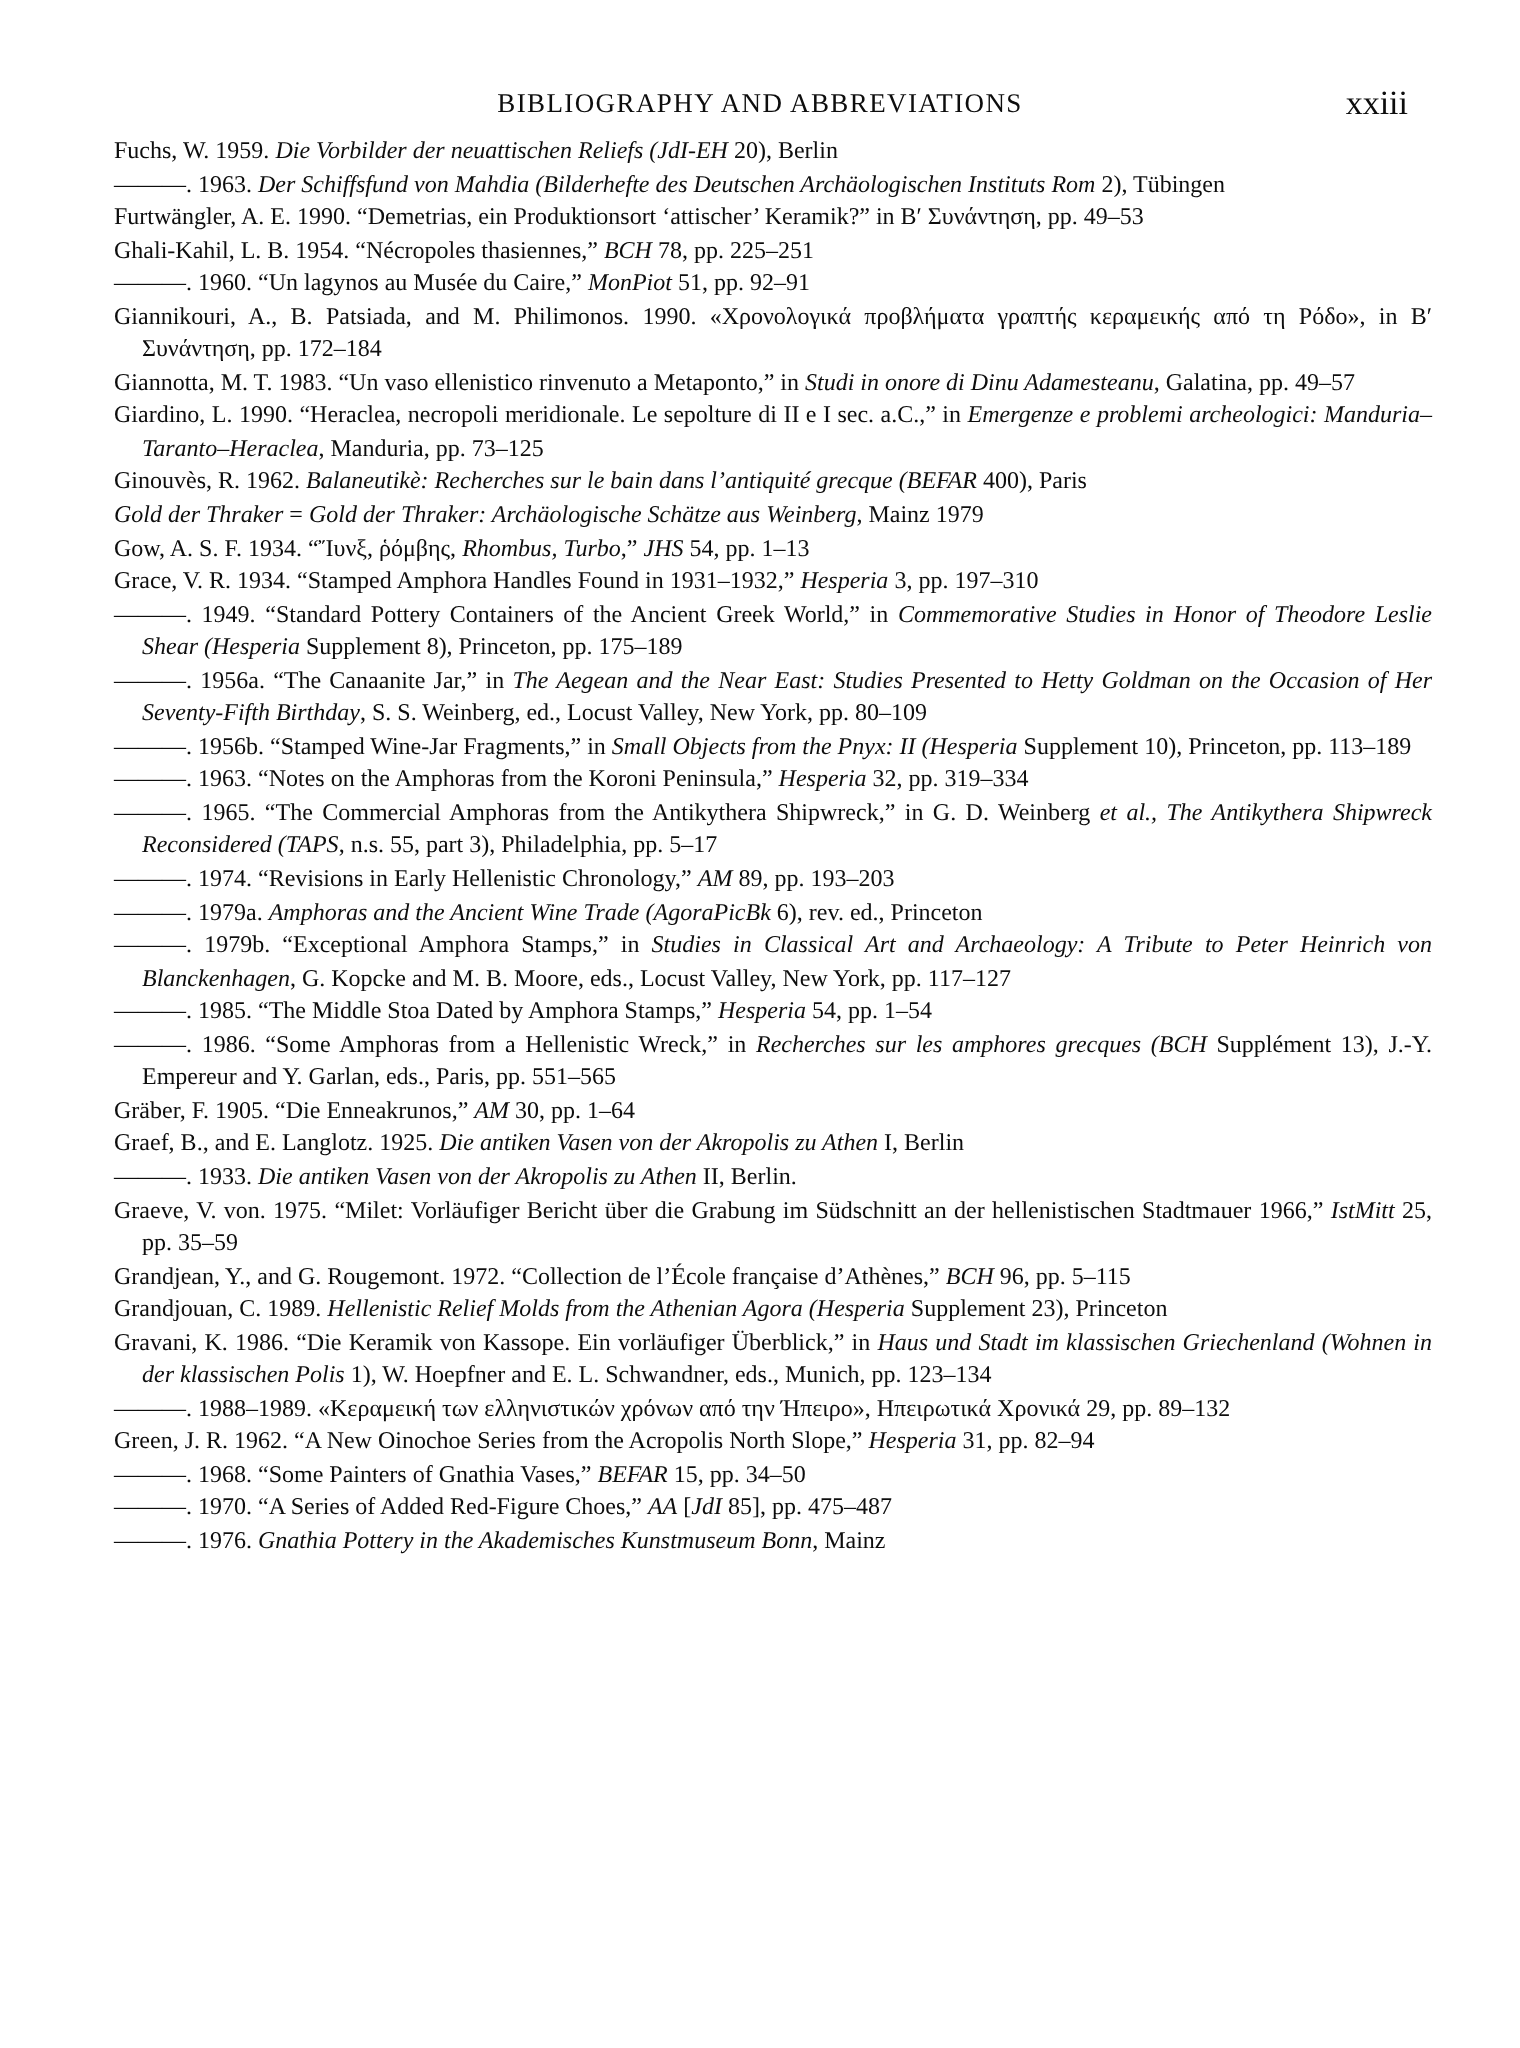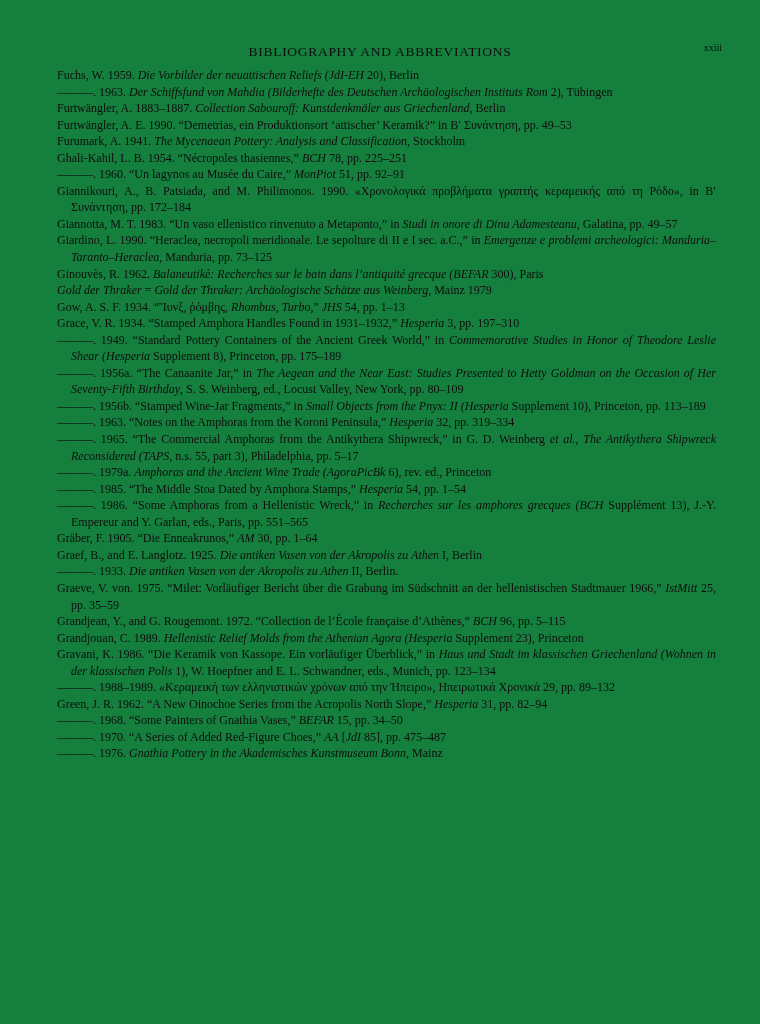--- a/index.html
+++ b/index.html
@@ -5,40 +5,40 @@
   html, body {
     margin: 0;
     padding: 0;
     background: #e9e9e9;
   }
   .page {
     position: relative;
     width: 760px;
     height: 1024px;
     margin: 0 auto;
-    background: #15803d;
+    background: #ffffff;
     color: #0d0d0d;
     font-family: "Liberation Serif", "DejaVu Serif", serif;
     overflow: hidden;
   }
   .running-head {
     position: absolute;
     top: 44px;
     left: 0;
     width: 100%;
     text-align: center;
     font-size: 13.5px;
     letter-spacing: 0.7px;
     font-weight: normal;
   }
   .page-number {
     position: absolute;
     top: 42px;
-    right: 38px;
-    font-size: 10px;
+    right: 56px;
+    font-size: 17px;
   }
   .entries {
     position: absolute;
     top: 67px;
     left: 57px;
     width: 659px;
   }
   .entry {
     margin: 0;
     font-size: 12px;
@@ -54,38 +54,38 @@
 </style>
 </head>
 <body>
 
 <div class="page">
   <div class="running-head">BIBLIOGRAPHY AND ABBREVIATIONS</div>
   <div class="page-number">xxiii</div>
   <div class="entries">
       <p class="entry"><span>Fuchs, W. 1959. </span><span class="it">Die Vorbilder der neuattischen Reliefs (JdI-EH</span><span> 20), Berlin</span></p>
       <p class="entry"><span>———. 1963. </span><span class="it">Der Schiffsfund von Mahdia (Bilderhefte des Deutschen Archäologischen Instituts Rom</span><span> 2), Tübingen</span></p>
-      <p class="entry"><span>Furtwängler, A. 1883–1887. </span><span class="it">Collection Sabouroff: Kunstdenkmäler aus Griechenland</span><span>, Berlin</span></p>
       <p class="entry"><span>Furtwängler, A. E. 1990. “Demetrias, ein Produktionsort ‘attischer’ Keramik?” in Β′ Συνάντηση, pp. 49–53</span></p>
-      <p class="entry"><span>Furumark, A. 1941. </span><span class="it">The Mycenaean Pottery: Analysis and Classification</span><span>, Stockholm</span></p>
       <p class="entry"><span>Ghali-Kahil, L. B. 1954. “Nécropoles thasiennes,” </span><span class="it">BCH</span><span> 78, pp. 225–251</span></p>
       <p class="entry"><span>———. 1960. “Un lagynos au Musée du Caire,” </span><span class="it">MonPiot</span><span> 51, pp. 92–91</span></p>
       <p class="entry"><span>Giannikouri, A., B. Patsiada, and M. Philimonos. 1990. «Χρονολογικά προβλήματα γραπτής κεραμεικής από τη Ρόδο», in Β′ Συνάντηση, pp. 172–184</span></p>
       <p class="entry"><span>Giannotta, M. T. 1983. “Un vaso ellenistico rinvenuto a Metaponto,” in </span><span class="it">Studi in onore di Dinu Adamesteanu</span><span>, Galatina, pp. 49–57</span></p>
       <p class="entry"><span>Giardino, L. 1990. “Heraclea, necropoli meridionale. Le sepolture di II e I sec. a.C.,” in </span><span class="it">Emergenze e problemi archeologici: Manduria–Taranto–Heraclea</span><span>, Manduria, pp. 73–125</span></p>
-      <p class="entry"><span>Ginouvès, R. 1962. </span><span class="it">Balaneutikè: Recherches sur le bain dans l’antiquité grecque (BEFAR</span><span> 300), Paris</span></p>
+      <p class="entry"><span>Ginouvès, R. 1962. </span><span class="it">Balaneutikè: Recherches sur le bain dans l’antiquité grecque (BEFAR</span><span> 400), Paris</span></p>
       <p class="entry"><span class="it">Gold der Thraker</span><span> = </span><span class="it">Gold der Thraker: Archäologische Schätze aus Weinberg</span><span>, Mainz 1979</span></p>
       <p class="entry"><span>Gow, A. S. F. 1934. “Ἴυνξ, ῥόμβης, </span><span class="it">Rhombus, Turbo</span><span>,” </span><span class="it">JHS</span><span> 54, pp. 1–13</span></p>
       <p class="entry"><span>Grace, V. R. 1934. “Stamped Amphora Handles Found in 1931–1932,” </span><span class="it">Hesperia</span><span> 3, pp. 197–310</span></p>
       <p class="entry"><span>———. 1949. “Standard Pottery Containers of the Ancient Greek World,” in </span><span class="it">Commemorative Studies in Honor of Theodore Leslie Shear (Hesperia</span><span> Supplement 8), Princeton, pp. 175–189</span></p>
       <p class="entry"><span>———. 1956a. “The Canaanite Jar,” in </span><span class="it">The Aegean and the Near East: Studies Presented to Hetty Goldman on the Occasion of Her Seventy-Fifth Birthday</span><span>, S. S. Weinberg, ed., Locust Valley, New York, pp. 80–109</span></p>
       <p class="entry"><span>———. 1956b. “Stamped Wine-Jar Fragments,” in </span><span class="it">Small Objects from the Pnyx: II (Hesperia</span><span> Supplement 10), Princeton, pp. 113–189</span></p>
       <p class="entry"><span>———. 1963. “Notes on the Amphoras from the Koroni Peninsula,” </span><span class="it">Hesperia</span><span> 32, pp. 319–334</span></p>
       <p class="entry"><span>———. 1965. “The Commercial Amphoras from the Antikythera Shipwreck,” in G. D. Weinberg </span><span class="it">et al., The Antikythera Shipwreck Reconsidered (TAPS</span><span>, n.s. 55, part 3), Philadelphia, pp. 5–17</span></p>
+      <p class="entry"><span>———. 1974. “Revisions in Early Hellenistic Chronology,” </span><span class="it">AM</span><span> 89, pp. 193–203</span></p>
       <p class="entry"><span>———. 1979a. </span><span class="it">Amphoras and the Ancient Wine Trade (AgoraPicBk</span><span> 6), rev. ed., Princeton</span></p>
+      <p class="entry"><span>———. 1979b. “Exceptional Amphora Stamps,” in </span><span class="it">Studies in Classical Art and Archaeology: A Tribute to Peter Heinrich von Blanckenhagen</span><span>, G. Kopcke and M. B. Moore, eds., Locust Valley, New York, pp. 117–127</span></p>
       <p class="entry"><span>———. 1985. “The Middle Stoa Dated by Amphora Stamps,” </span><span class="it">Hesperia</span><span> 54, pp. 1–54</span></p>
       <p class="entry"><span>———. 1986. “Some Amphoras from a Hellenistic Wreck,” in </span><span class="it">Recherches sur les amphores grecques (BCH</span><span> Supplément 13), J.-Y. Empereur and Y. Garlan, eds., Paris, pp. 551–565</span></p>
       <p class="entry"><span>Gräber, F. 1905. “Die Enneakrunos,” </span><span class="it">AM</span><span> 30, pp. 1–64</span></p>
       <p class="entry"><span>Graef, B., and E. Langlotz. 1925. </span><span class="it">Die antiken Vasen von der Akropolis zu Athen</span><span> I, Berlin</span></p>
       <p class="entry"><span>———. 1933. </span><span class="it">Die antiken Vasen von der Akropolis zu Athen</span><span> II, Berlin.</span></p>
       <p class="entry"><span>Graeve, V. von. 1975. “Milet: Vorläufiger Bericht über die Grabung im Südschnitt an der hellenistischen Stadtmauer 1966,” </span><span class="it">IstMitt</span><span> 25, pp. 35–59</span></p>
       <p class="entry"><span>Grandjean, Y., and G. Rougemont. 1972. “Collection de l’École française d’Athènes,” </span><span class="it">BCH</span><span> 96, pp. 5–115</span></p>
       <p class="entry"><span>Grandjouan, C. 1989. </span><span class="it">Hellenistic Relief Molds from the Athenian Agora (Hesperia</span><span> Supplement 23), Princeton</span></p>
       <p class="entry"><span>Gravani, K. 1986. “Die Keramik von Kassope. Ein vorläufiger Überblick,” in </span><span class="it">Haus und Stadt im klassischen Griechenland (Wohnen in der klassischen Polis</span><span> 1), W. Hoepfner and E. L. Schwandner, eds., Munich, pp. 123–134</span></p>
       <p class="entry"><span>———. 1988–1989. «Κεραμεική των ελληνιστικών χρόνων από την Ήπειρο», Ηπειρωτικά Χρονικά 29, pp. 89–132</span></p>

